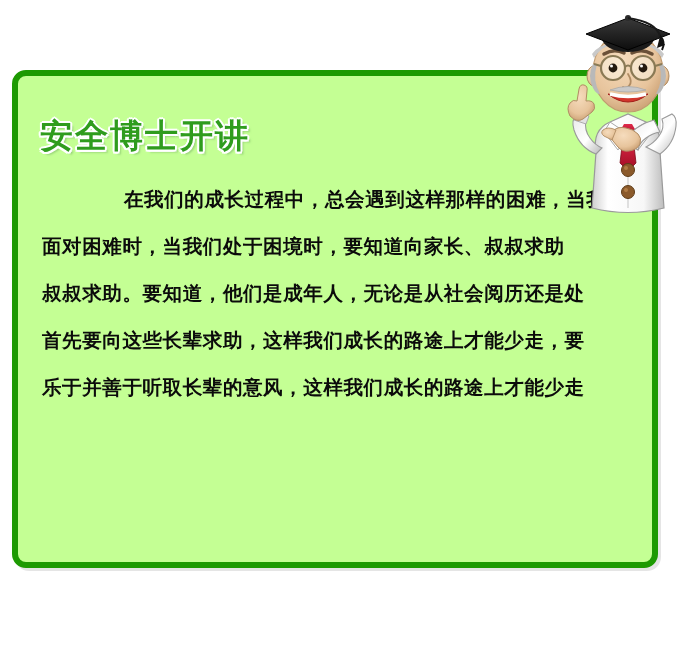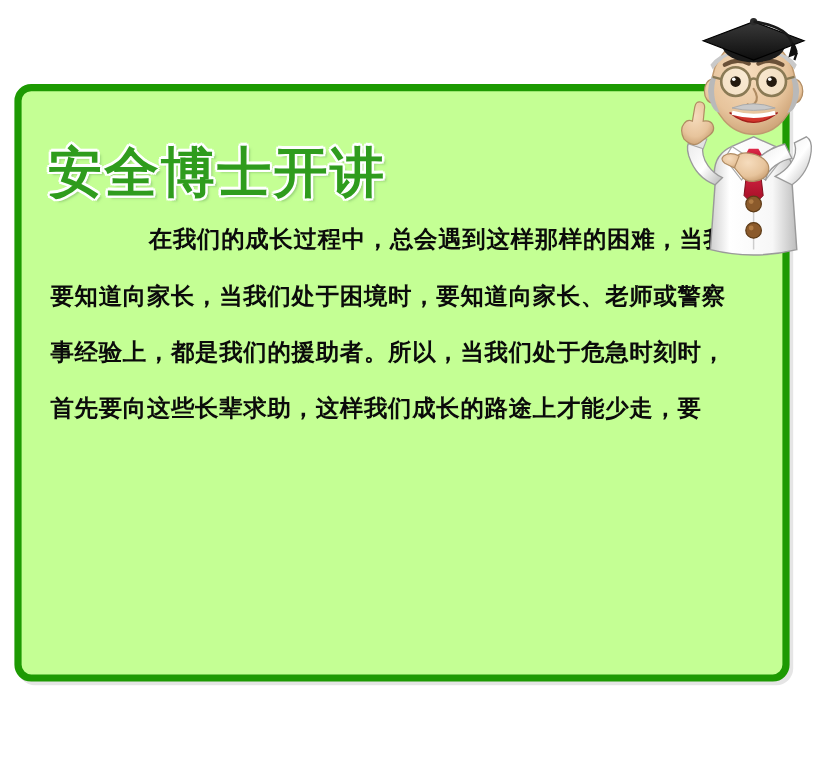--- a/index.html
+++ b/index.html
@@ -36,21 +36,21 @@
     border-radius: 14px;
     box-shadow: 3px 3px 0 rgba(0,0,0,0.10);
   }
 
   
   .panel-title {
     position: absolute;
     left: 22px;
     top: 38px;
     font-family: "DejaVu Sans", "Liberation Sans", sans-serif;
-    font-size: 45px;
+    font-size: 33px;
     font-weight: bold;
     letter-spacing: 2px;
     color: #2f9c1d;
     text-shadow:
       -1.5px -1.5px 0 #ffffff,
        1.5px -1.5px 0 #ffffff,
       -1.5px  1.5px 0 #ffffff,
        1.5px  1.5px 0 #ffffff,
       -2px 0 0 #ffffff, 2px 0 0 #ffffff,
       0 -2px 0 #ffffff, 0 2px 0 #ffffff,
@@ -93,23 +93,24 @@
 <body>
 
 <div id="stage">
 
   <div class="panel">
 
     <div class="panel-title">安全博士开讲</div>
 
     <div class="body-text">
       <div class="body-line indent">在我们的成长过程中，总会遇到这样那样的困难，当我们</div>
-      <div class="body-line">要知道向家长，当我们处于困境时，要知道向家长、老师或警察</div>
-      <div class="body-line">事经验上，都是我们的援助者。所以，当我们处于危急时刻时，</div>
+      <div class="body-line">面对困难时，当我们处于困境时，要知道向家长、叔叔求助</div>
+      <div class="body-line">叔叔求助。要知道，他们是成年人，无论是从社会阅历还是处</div>
       <div class="body-line">首先要向这些长辈求助，这样我们成长的路途上才能少走，要</div>
+      <div class="body-line">乐于并善于听取长辈的意风，这样我们成长的路途上才能少走</div>
     </div>
 
   </div>
 
   <div class="professor">
     <svg width="124" height="248" viewBox="0 0 124 248" xmlns="http://www.w3.org/2000/svg">
       <defs>
         <radialGradient id="skinG" cx="42%" cy="34%" r="68%">
           <stop offset="0%" stop-color="#f6dcbd"></stop>
           <stop offset="70%" stop-color="#e7c49c"></stop>

